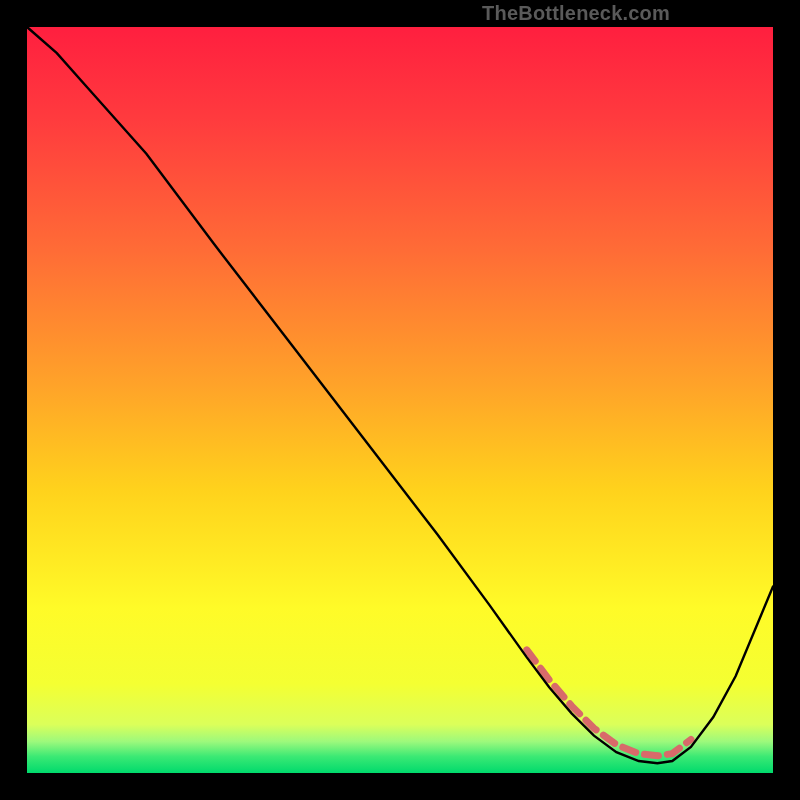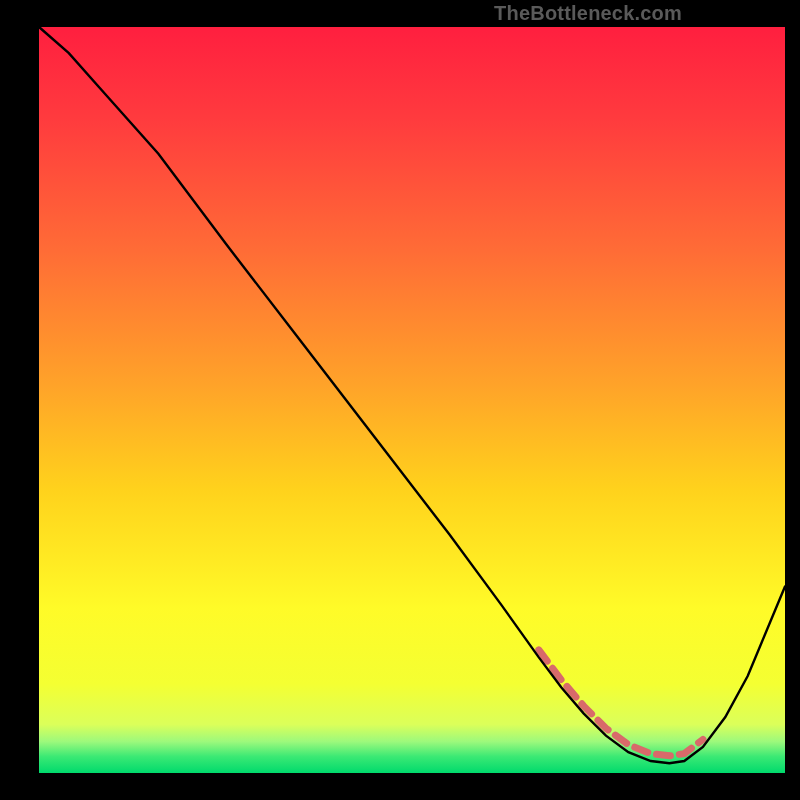--- a/index.html
+++ b/index.html
@@ -7,21 +7,20 @@
     padding: 0;
     width: 800px;
     height: 800px;
     background: #000;
     overflow: hidden;
   }
   .container {
     position: relative;
     width: 678px;
     height: 800px;
-    margin-left: 12px;
   }
   .watermark {
     position: absolute;
     top: 2px;
     right: 8px;
     font-family: Arial, Helvetica, sans-serif;
     font-size: 20px;
     font-weight: bold;
     color: #5a5a5a;
     z-index: 3;

